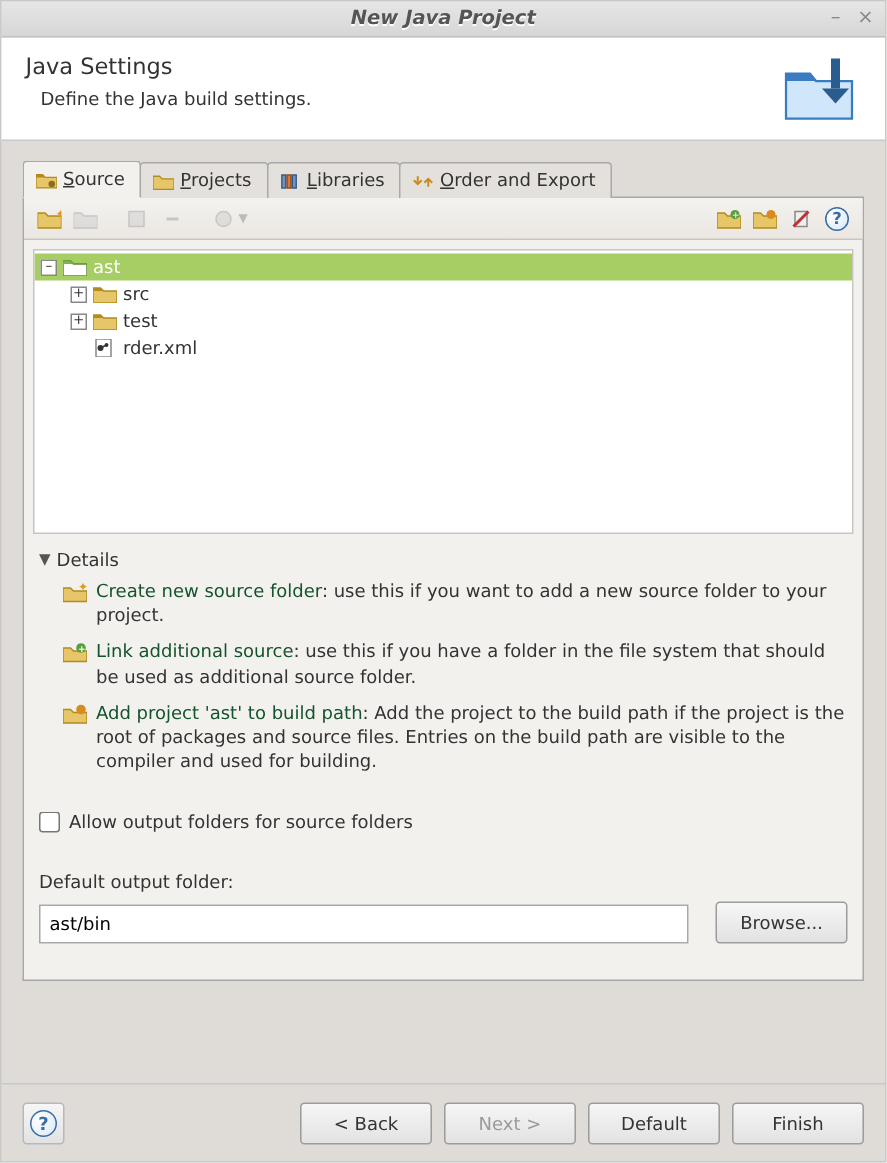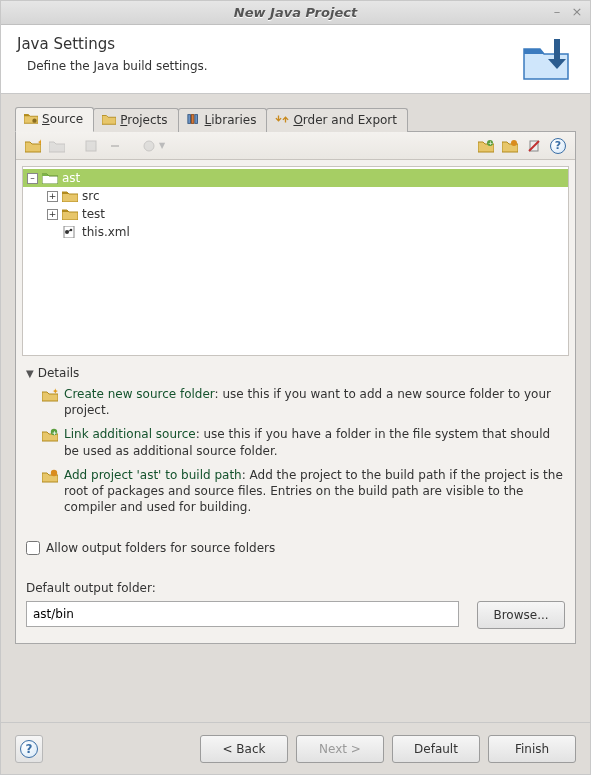--- a/index.html
+++ b/index.html
@@ -14,21 +14,21 @@
 
 .header { padding:10px 16px 10px 16px; display:flex; align-items:flex-start; background:#fff; border-bottom:1px solid #c8c8c8; }
 .header .titleblock { flex:1; }
 .header h1 { font-size:15px; font-weight:normal; margin-bottom:6px; }
 .header .subtitle { font-size:12px; color:#333; margin-left:10px; }
 .header .bigicon { width:56px; height:48px; }
 
 .content { flex:1; padding:12px 14px 0 14px; display:flex; flex-direction:column; }
 
 .tabstrip { display:flex; align-items:flex-end; gap:0; border-bottom:1px solid #a8a8a8; height:26px; }
-.tab { padding:4px 10px 5px 8px; border:1px solid #a8a8a8; border-bottom:none; background:#e4e1dd; margin-right:-1px; display:flex; align-items:flex-start; gap:4px; cursor:pointer; position:relative; top:1px; border-top-left-radius:3px; border-top-right-radius:3px;}
+.tab { padding:4px 10px 5px 8px; border:1px solid #a8a8a8; border-bottom:none; background:#e4e1dd; margin-right:-1px; display:flex; align-items:flex-end; gap:4px; cursor:pointer; position:relative; top:1px; border-top-left-radius:3px; border-top-right-radius:3px;}
 .tab.active { background:#f3f1ee; z-index:2; border-bottom:1px solid #f3f1ee; }
 .tab .ticon { width:14px; height:12px; }
 .tab .u { text-decoration: underline; }
 
 .tabbody { border:1px solid #a8a8a8; border-top:none; background:#f3f1ee; padding:0; display:flex; flex-direction:column; }
 
 .toolbar { height:28px; border-bottom:1px solid #c8c4bf; display:flex; align-items:center; padding:0 6px; gap:2px; background:linear-gradient(#f4f2ef,#eae7e2);}
 .tbsep { flex:1; }
 .tbbtn { width:22px; height:22px; display:flex; align-items:center; justify-content:center; border:1px solid transparent; border-radius:2px; cursor:pointer;}
 .tbbtn.disabled { opacity:0.45; cursor:default; }
@@ -48,21 +48,21 @@
 .details-hdr .tri { font-size:10px; color:#555; }
 .detail-item { display:flex; align-items:flex-start; gap:6px; margin:4px 0 8px 16px; font-size:12px; line-height:1.35; }
 .detail-item .di-icon { width:16px; height:16px; flex:0 0 16px; margin-top:1px; }
 .detail-item .link { color:#14532d; cursor:pointer; }
 .detail-item .txt { flex:1; }
 
 .checkbox-row { display:flex; align-items:center; gap:6px; padding:8px 10px 4px 10px; font-size:12px; }
 .checkbox-row input { width:14px; height:14px; }
 
 .out-row { padding:6px 10px 2px 10px; font-size:12px;margin-top:16px; }
-.out-input-row { display:flex; gap:18px; padding:4px 10px 14px 10px; }
+.out-input-row { display:flex; gap:18px; padding:4px 10px 24px 10px;align-items:flex-end; }
 .out-input-row input { flex:1; height:26px; padding:2px 6px; border:1px solid #a8a8a8; background:#fff; font-size:12px;}
 .out-input-row button { width:86px; }
 
 .footer { height:52px; border-top:1px solid #c8c8c8; display:flex; align-items:center; padding:0 14px; gap:8px; background:#dfdcd8;}
 .footer .spacer { flex:1; }
 button.std { height:28px; min-width:88px; background:linear-gradient(#f6f6f6,#e2e2e2); border:1px solid #9c9c9c; border-radius:3px; font-size:12px; cursor:pointer; color:#333; }
 button.std:disabled { color:#9a9a9a; cursor:default; }
 button.std.primary { font-weight:normal; }
 .footer .helpbtn { width:28px; height:28px; border:1px solid #b8b8b8; border-radius:3px; background:linear-gradient(#f6f6f6,#e2e2e2); display:flex; align-items:center; justify-content:center; cursor:pointer;}
 
@@ -216,21 +216,21 @@
         </div>
         <div class="treerow">
           <span class="indent" style="width:16px"></span>
           <span class="exp leaf"></span>
           <svg class="foldericon" viewBox="0 0 16 12">
               <rect x="2" y="0" width="10" height="12" fill="#fff" stroke="#888"></rect>
               <circle cx="5" cy="6" r="2" fill="#333"></circle>
               <circle cx="9" cy="4" r="1.3" fill="#333"></circle>
               <line x1="5" y1="6" x2="9" y2="4" stroke="#333"></line>
             </svg>
-          <span class="lbl">this.xml</span>
+          <span class="lbl">rder.xml</span>
         </div>
       </div>
 
       <div class="details">
         <div class="details-hdr">
           <span class="tri">▼</span>
           <span>Details</span>
         </div>
 
         <div class="detail-item">

